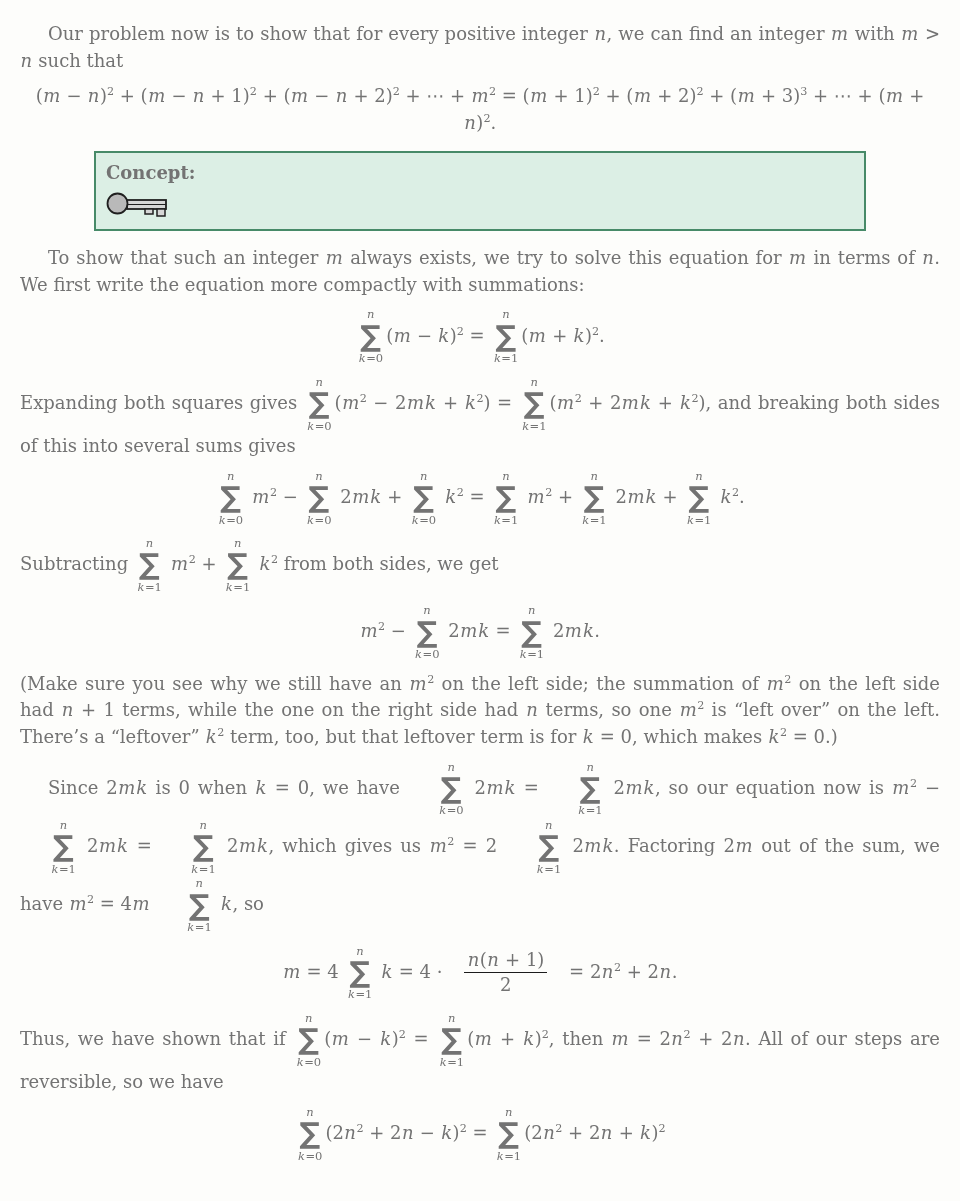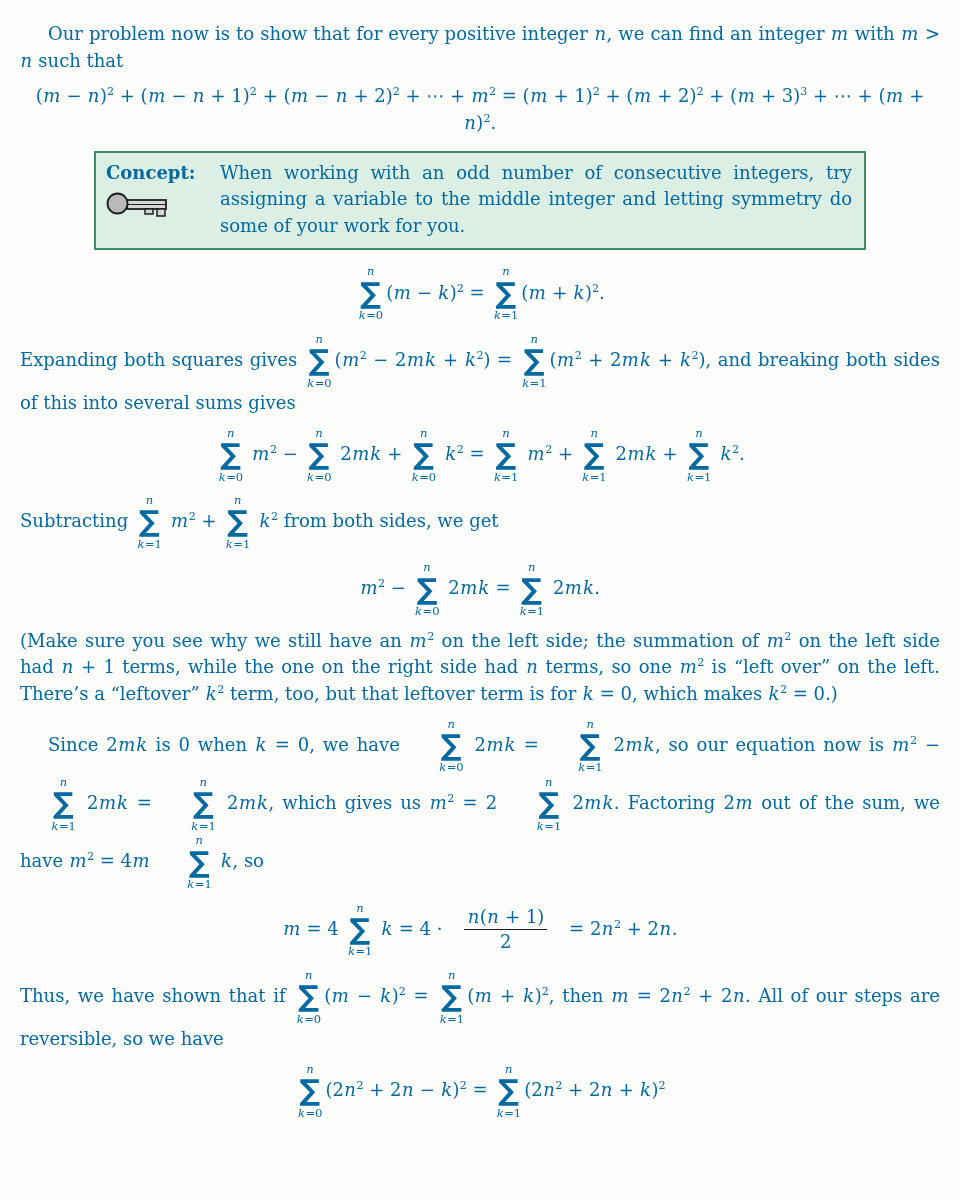--- a/index.html
+++ b/index.html
@@ -18,46 +18,46 @@
   .math i{font-style:italic;padding:0 0.5px;}
   .math sup{font-size:0.62em;line-height:0;}
   .sum{display:inline-flex;flex-direction:column;align-items:center;
        vertical-align:middle;line-height:1;margin:0 3px;}
   .sum .lim{font-size:11.5px;line-height:1.25;}
   .sum .sigma{font-size:29px;line-height:1.02;font-family:"DejaVu Sans",sans-serif;font-weight:600;}
   .frac{display:inline-flex;flex-direction:column;align-items:center;
         vertical-align:middle;margin:0 16px;line-height:1.25;}
   .frac .ft{border-bottom:1.6px solid #1c1c1c;padding:0 3px 1px 3px;}
   .frac .fb{padding-top:1px;}
-  .concept{display:flex;gap:16px;border:2.5px solid #478a68;background:#dcefe5;
+  .concept{display:flex;gap:0;border:2.5px solid #478a68;background:#dcefe5;
            width:772px;margin:14px auto;padding:7px 12px 9px 10px;box-sizing:border-box;}
   .concept-left{width:98px;flex:none;display:flex;flex-direction:column;align-items:flex-start;}
   .concept-label{font-weight:bold;}
   .concept-text{text-align:justify;flex:1;}
   .key-wrap{margin-top:4px;}
 </style>
 </head>
 <body style="background: rgb(253, 253, 251);">
 
-<main id="content" style="color: #0369a1;">
+<main id="content" style="color: #737373;">
     <p class="para indent">Our problem now is to show that for every positive integer <span class="math"><i>n</i></span>, we can find an integer <span class="math"><i>m</i></span> with <span class="math"><i>m</i> &gt; <i>n</i></span> such that</p>
     <div class="display"><span class="math">(<i>m</i> − <i>n</i>)<sup>2</sup> + (<i>m</i> − <i>n</i> + 1)<sup>2</sup> + (<i>m</i> − <i>n</i> + 2)<sup>2</sup> + ⋯ + <i>m</i><sup>2</sup> = (<i>m</i> + 1)<sup>2</sup> + (<i>m</i> + 2)<sup>2</sup> + (<i>m</i> + 3)<sup>3</sup> + ⋯ + (<i>m</i> + <i>n</i>)<sup>2</sup>.</span></div>
     <div class="concept" style="background: rgb(220, 239, 229); border-color: rgb(71, 138, 104);">
       <div class="concept-left">
         <div class="concept-label">Concept:</div>
         <svg class="key-wrap" width="64" height="30" viewBox="0 0 64 30">
           <rect x="21" y="10" width="39" height="9" fill="#d6d6d6" stroke="#1f1f1f" stroke-width="1.8"></rect>
           <line x1="21" y1="14.5" x2="60" y2="14.5" stroke="#1f1f1f" stroke-width="1"></line>
           <rect x="39" y="19" width="8" height="5" fill="#d6d6d6" stroke="#1f1f1f" stroke-width="1.5"></rect>
           <rect x="51" y="19" width="8" height="7" fill="#d6d6d6" stroke="#1f1f1f" stroke-width="1.5"></rect>
           <circle cx="11.5" cy="13.5" r="10" fill="#b9b9b9" stroke="#1f1f1f" stroke-width="1.8"></circle>
         </svg>
       </div>
-      <div class="concept-text">When working with an odd number of consecutive integers, try assigning a variable to the middle integer and letting symmetry do some of your work for you.</div>
     </div>
+    <p class="para indent">To show that such an integer <span class="math"><i>m</i></span> always exists, we try to solve this equation for <span class="math"><i>m</i></span> in terms of <span class="math"><i>n</i></span>. We first write the equation more compactly with summations:</p>
     <div class="display"><span class="math"><span class="sum">
           <span class="lim"><i>n</i></span>
           <span class="sigma">∑</span>
           <span class="lim"><i>k</i>=0</span>
         </span>(<i>m</i> − <i>k</i>)<sup>2</sup> = <span class="sum">
           <span class="lim"><i>n</i></span>
           <span class="sigma">∑</span>
           <span class="lim"><i>k</i>=1</span>
         </span>(<i>m</i> + <i>k</i>)<sup>2</sup>.</span></div>
     <p class="para">Expanding both squares gives <span class="math"><span class="sum">

